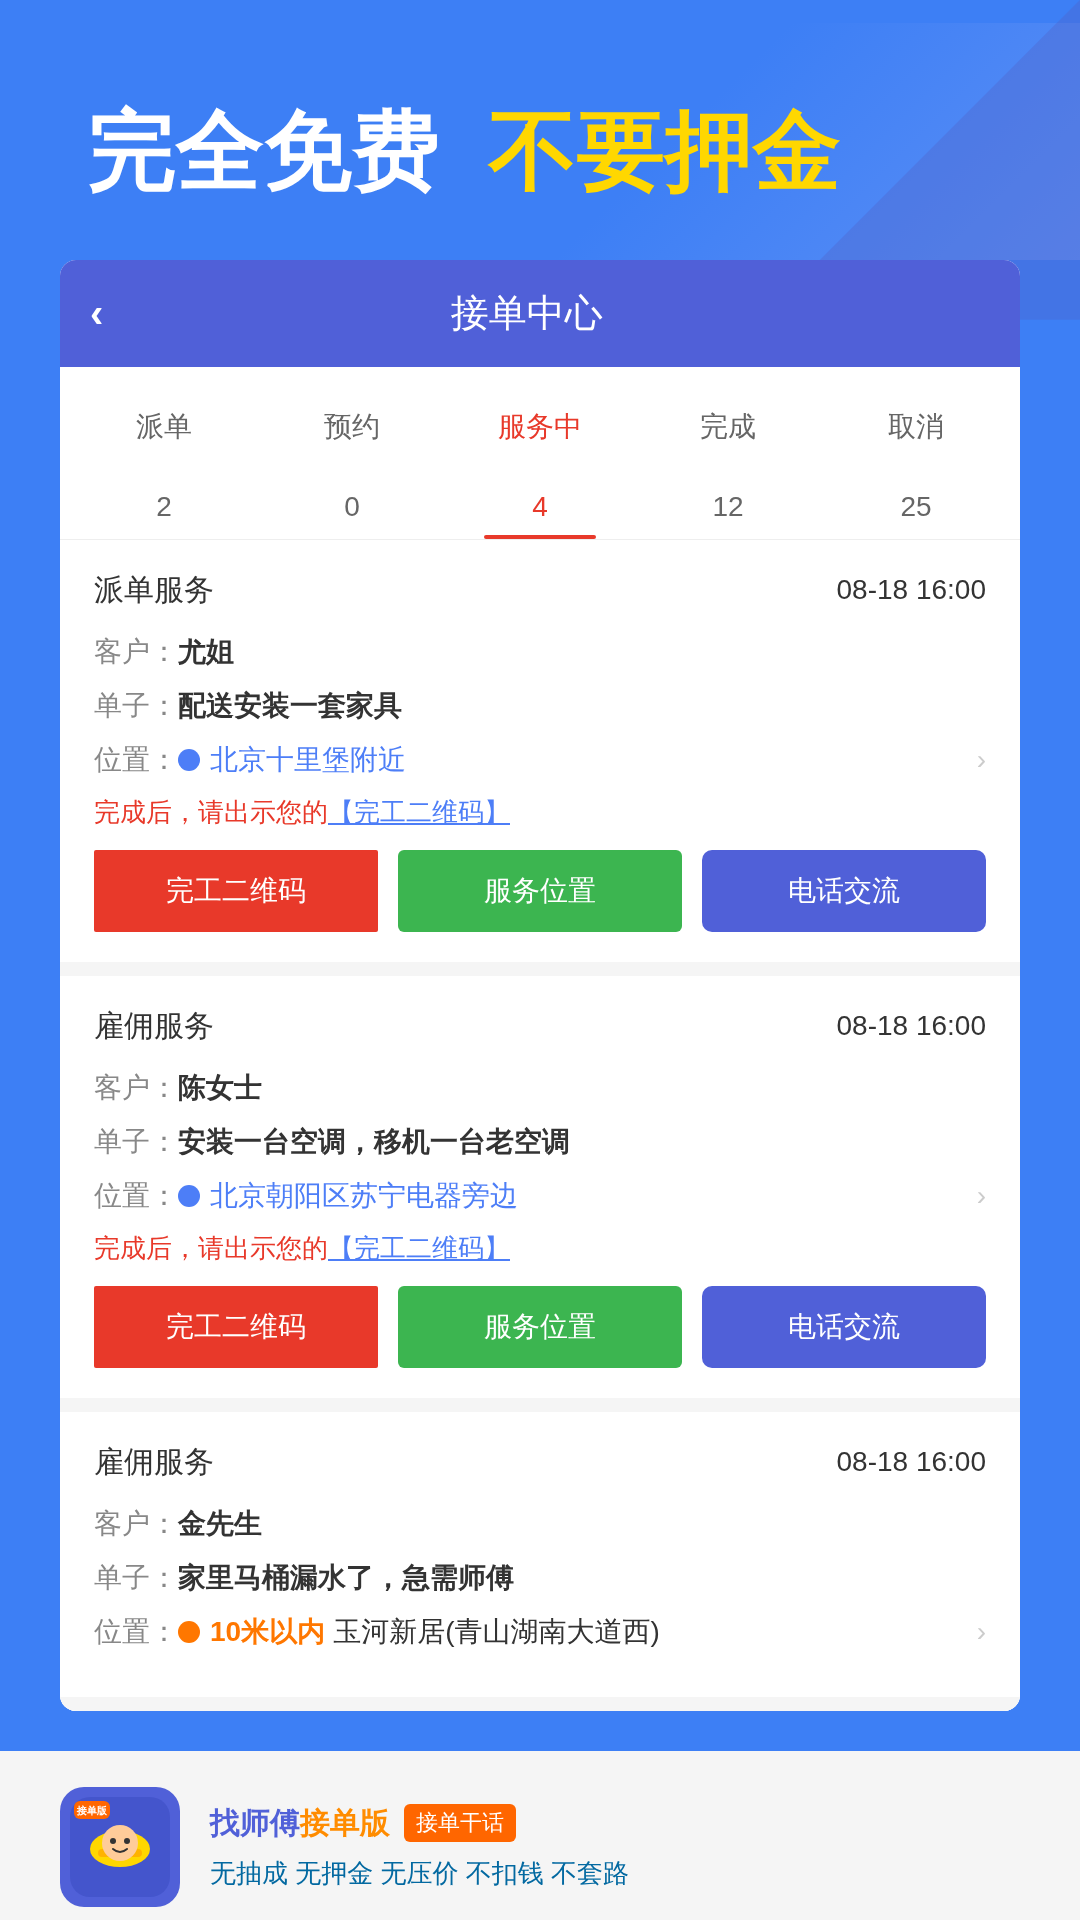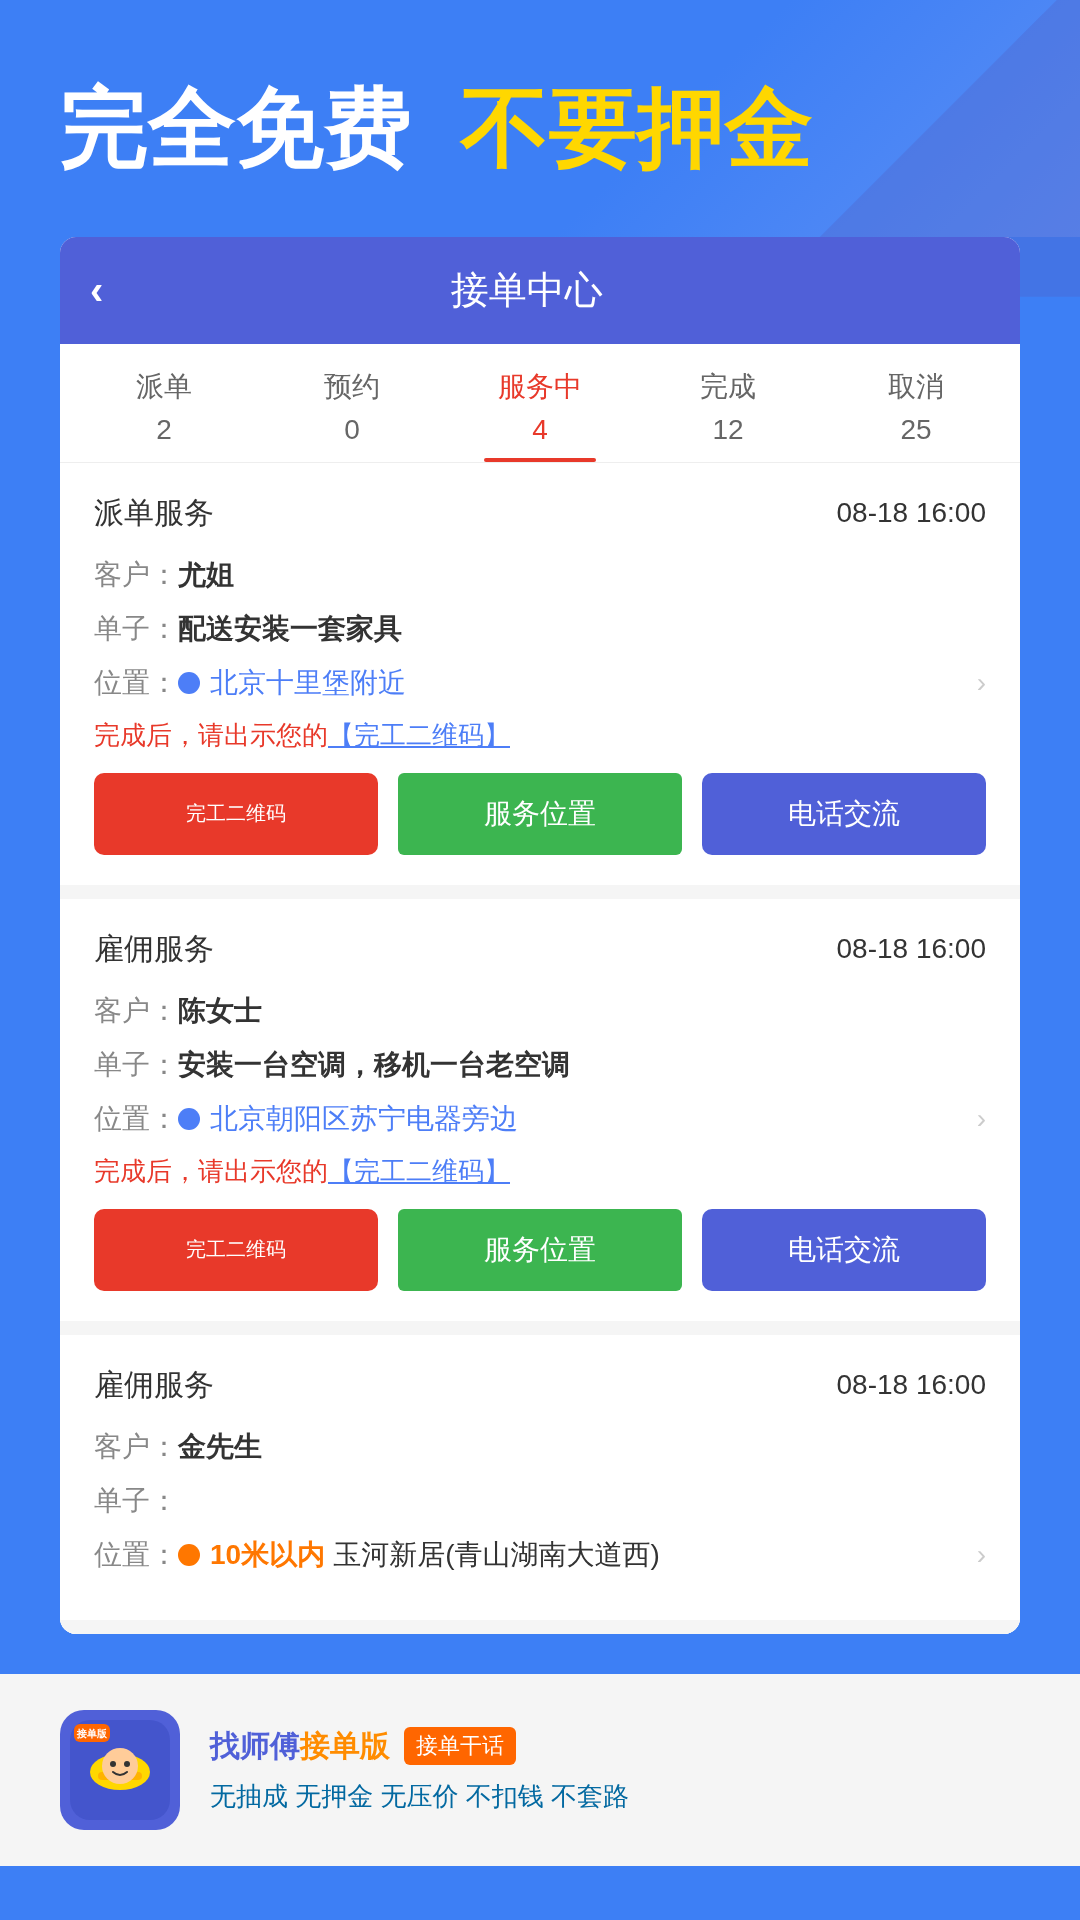--- a/index.html
+++ b/index.html
@@ -8,23 +8,24 @@
       width: 1080px;
       min-height: 1920px;
       font-family: 'PingFang SC', 'Microsoft YaHei', sans-serif;
       background: #3d7ff5;
       overflow-x: hidden;
     }
 
     
     .hero {
       background: linear-gradient(135deg, #3d7ff5 60%, #5b8ef5 100%);
-      padding: 80px 60px 60px;
+      padding: 80px 88px 60px;
       position: relative;
       min-height: 220px;
+      margin-top: 23px;
     }
     .hero-text {
       font-size: 88px;
       font-weight: 900;
       color: white;
       line-height: 1.1;
     }
     .hero-text .highlight {
       color: #FFD700;
     }
@@ -78,23 +79,24 @@
     .tabs {
       display: flex;
       border-bottom: 1px solid #eee;
       padding: 0 10px;
     }
     .tab-item {
       flex: 1;
       display: flex;
       flex-direction: column;
       align-items: center;
-      padding: 24px 10px 16px;
+      padding: 41px 10px 16px;
       cursor: pointer;
       position: relative;
+      gap: 37px;
     }
     .tab-label {
       font-size: 28px;
       color: #666;
       margin-bottom: 8px;
     }
     .tab-count {
       font-size: 28px;
       color: #666;
     }
@@ -206,23 +208,23 @@
     }
     .action-buttons {
       display: flex;
       gap: 20px;
       margin-top: 10px;
     }
     .btn-qr {
       background: #e8392a;
       color: white;
       border: none;
-      border-radius: 10px;
+      border-radius: 2px;
       padding: 22px 36px;
-      font-size: 20px;
+      font-size: 28px;
       font-weight: 500;
       cursor: pointer;
       flex: 1;
     }
     .btn-location {
       background: #3cb550;
       color: white;
       border: none;
       border-radius: 6px;
       padding: 22px 36px;
@@ -399,20 +401,21 @@
       <div class="order-header">
         <span class="order-type">雇佣服务</span>
         <span class="order-time">08-18 16:00</span>
       </div>
       <div class="order-row">
         <span class="order-row-label">客户：</span>
         <span class="order-row-value">金先生</span>
       </div>
       <div class="order-row">
         <span class="order-row-label">单子：</span>
+        <span class="order-row-value">家里马桶漏水了，急需师傅</span>
       </div>
       <div class="location-row">
         <span class="location-label">位置：</span>
         <span class="location-dot orange"></span>
         <span style="color:#ff7700;font-size:28px;font-weight:bold;margin-right:8px;">10米以内</span>
         <span class="location-text black">玉河新居(青山湖南大道西)</span>
         <span class="location-arrow">›</span>
       </div>
     </div>
 

